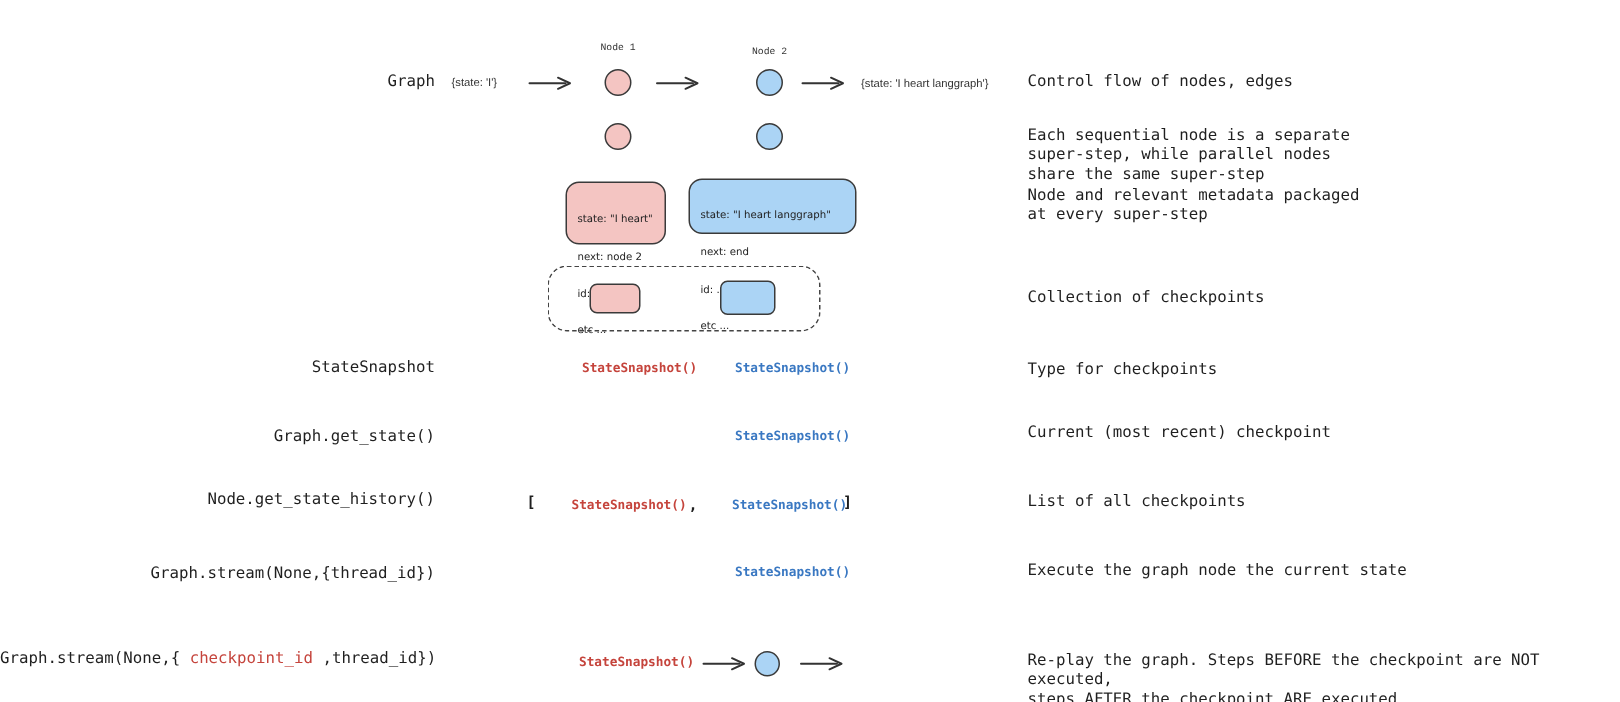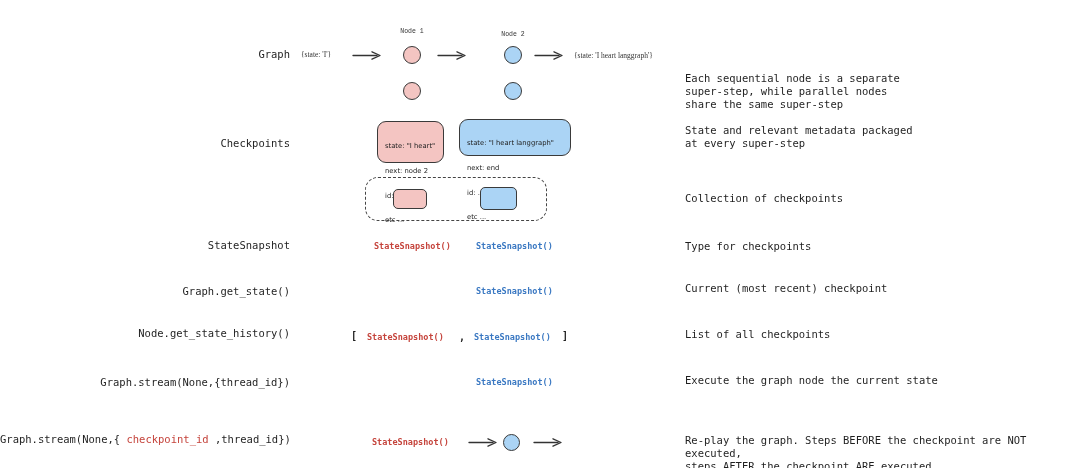--- a/index.html
+++ b/index.html
@@ -10,29 +10,29 @@
   .lbl {
     position:absolute; left:0; width:290px; text-align:right;
     font-size:10.5px; line-height:13px; color:#1f1f1f; white-space:pre;
   }
   .desc {
     position:absolute; left:685px; font-size:10.5px; line-height:13px;
     color:#1f1f1f; white-space:pre-line;
   }
   .code {
     position:absolute; font-weight:bold; font-size:8.5px; line-height:10px;
-    font-family:"DejaVu Sans Mono", monospace; white-space:pre;
+    font-family:"DejaVu Sans Mono", monospace; white-space:pre;margin-left:14px;
   }
   .c-red  { color:#c5443c; }
   .c-blue { color:#3a78c2; }
   .bracket {
     position:absolute; font-weight:bold; font-size:10px; line-height:12px; color:#1f1f1f;
   }
   .hand {
-    position:absolute; font-family:Liberation Serif, serif;
+    position:absolute; font-family:Liberation Sans, sans-serif;
     font-size:7.5px; line-height:9px; color:#333; white-space:pre;
   }
   .nodelbl {
     position:absolute; width:40px; text-align:center;
     font-family:Liberation Mono, monospace; font-size:6.5px; color:#333;
   }
   .circle {
     position:absolute; width:18px; height:18px; border-radius:50%;
     border:1.2px solid #3a3a3a; box-sizing:border-box;
   }
@@ -70,41 +70,41 @@
       <line x1="1" y1="5.5" x2="25" y2="5.5"></line>
       <path d="M20 1.8 L28 5.5 L20 9.2"></path>
     </svg>
   <div class="nodelbl" style="left:493px; top:31px">Node 2</div>
   <div class="circle blue" style="left:504px; top:46px"></div>
   <svg class="arrow" style="left:534px; top:50px" width="34" height="11">
       <line x1="1" y1="5.5" x2="25" y2="5.5"></line>
       <path d="M20 1.8 L28 5.5 L20 9.2"></path>
     </svg>
   <div class="hand" style="left:574px; top:51px">{state: 'I heart langgraph'}</div>
+  <div class="desc" style="top:48px">Control flow of nodes, edges</div>
 
   <div class="circle pink" style="left:403px; top:82px"></div>
   <div class="circle blue" style="left:504px; top:82px"></div>
-  <div class="desc" style="top:72px">Each sequential node is a separate
+  <div class="desc" style="top:84px">Each sequential node is a separate
 super-step, while parallel nodes
 share the same super-step</div>
 
-  <div class="lbl" style="top:137px">Checkpoints</div>
   <div class="chkbox pink" style="left:377px; top:121px; width:67px; height:42px">
     <div>state: "I heart"</div>
     <div>next: node 2</div>
     <div>id: ...</div>
     <div>etc ...</div>
   </div>
   <div class="chkbox blue" style="left:459px; top:119px; width:112px; height:37px; padding-top:3px">
     <div>state: "I heart langgraph"</div>
     <div>next: end</div>
     <div>id: ...</div>
     <div>etc ...</div>
   </div>
-  <div class="desc" style="top:124px">State and relevant metadata packaged
+  <div class="desc" style="top:124px">Node and relevant metadata packaged
 at every super-step</div>
 
   <div class="thread-box" style="left:365px; top:177px; width:182px; height:44px"></div>
   <div class="mini pink" style="left:393px; top:189px; width:34px; height:20px"></div>
   <div class="mini blue" style="left:480px; top:187px; width:37px; height:23px"></div>
   <div class="desc" style="top:192px">Collection of checkpoints</div>
 
   <div class="lbl" style="top:239px">StateSnapshot</div>
   <div class="code c-red" style="left:374px; top:241px">StateSnapshot()</div>
   <div class="code c-blue" style="left:476px; top:241px">StateSnapshot()</div>

